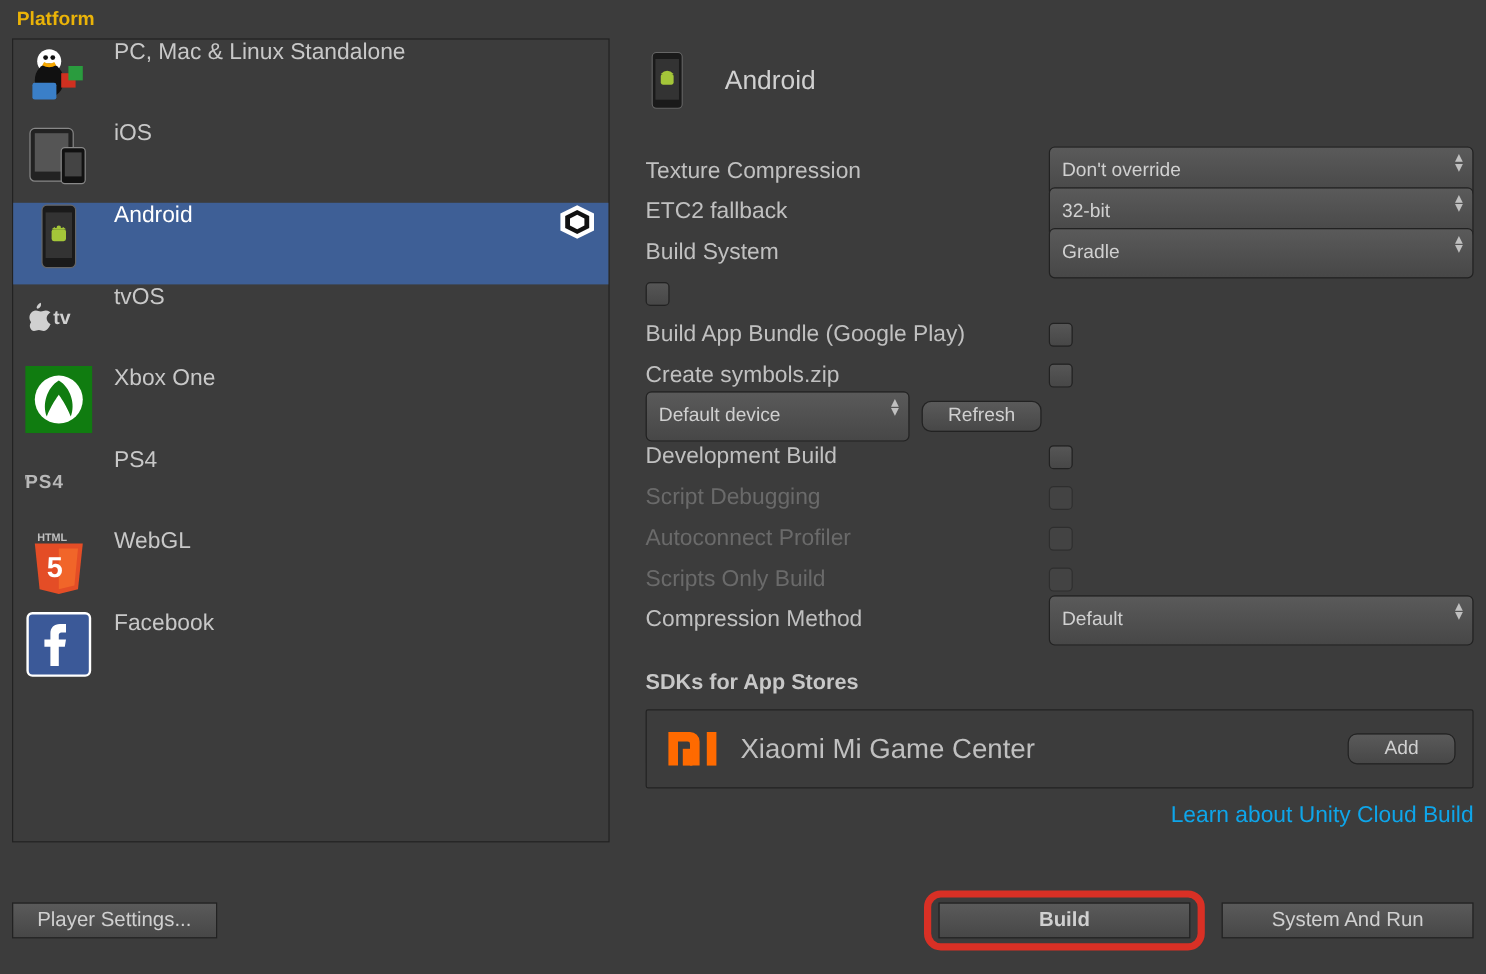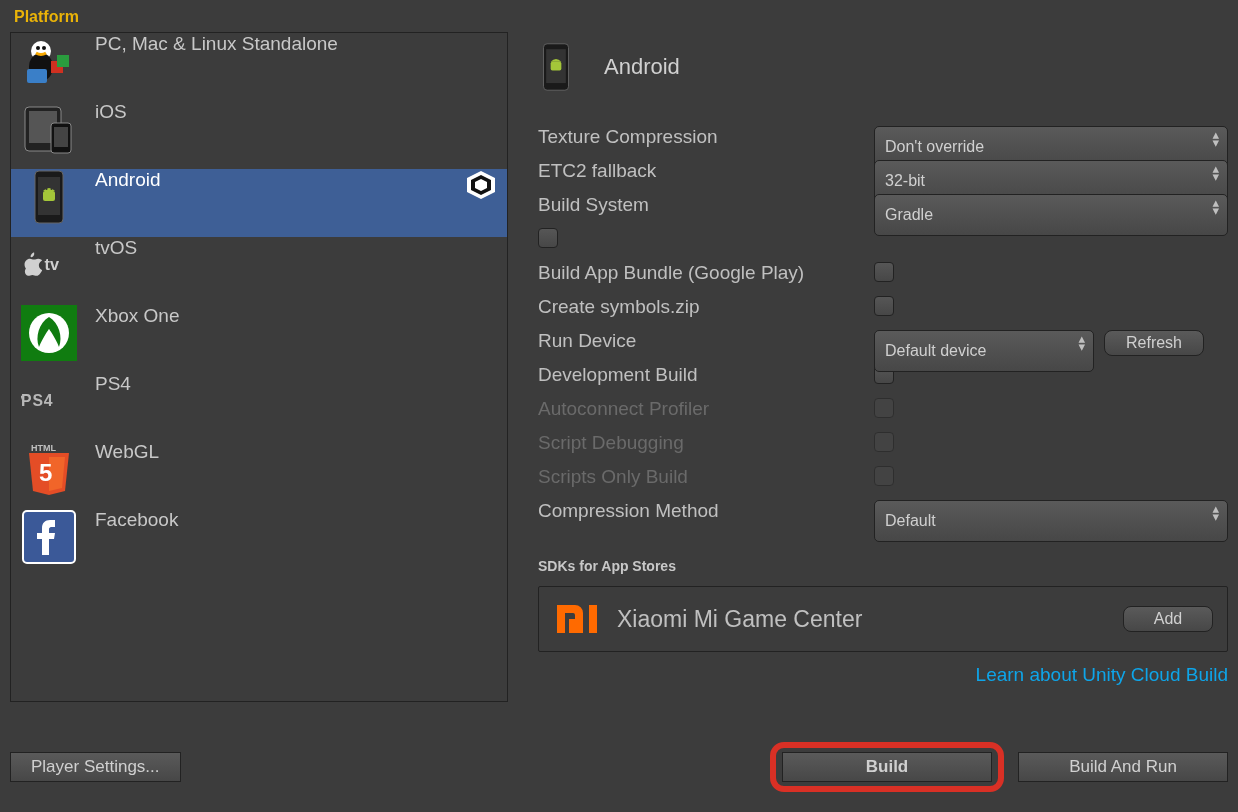--- a/index.html
+++ b/index.html
@@ -72,20 +72,21 @@
   .right-title {
     font-size: 22px;
     color: #d0d0d0;
   }
   .settings-rows {
     display: flex;
     flex-direction: column;
   }
   .setting-row {
     display: flex;
+    align-items: center;
     height: 34px;
   }
   .setting-label {
     width: 336px;
     font-size: 19px;
     color: #c0c0c0;
   }
   .setting-label.disabled { color: #6a6a6a; }
   .dropdown {
     flex: 1;
@@ -125,21 +126,21 @@
     color: #d0d0d0;
     font-size: 16px;
     display: inline-flex;
     align-items: center;
     justify-content: center;
     cursor: pointer;
   }
   .sdk-header {
     font-weight: bold;
     color: #c8c8c8;
-    font-size: 14px;
+    font-size: 18px;
     margin: 24px 0 12px;
   }
   .sdk-box {
     border: 1px solid #222;
     padding: 12px 14px;
     display: flex;
     align-items: center;
     gap: 16px;
     border-radius: 2px;
   }
@@ -352,41 +353,40 @@
         <div class="setting-label">Build App Bundle (Google Play)</div>
         <div class="checkbox"></div>
       </div>
 
       <div class="setting-row">
         <div class="setting-label">Create symbols.zip</div>
         <div class="checkbox"></div>
       </div>
 
       <div class="setting-row">
-        <div class="setting-label">Run Device</div>
         <div class="dropdown" style="flex:0 0 220px">
           <span>Default device</span>
           <span class="chev">▴<br>▾</span>
         </div>
         <div style="width:10px"></div>
         <div class="btn" style="min-width:100px">Refresh</div>
       </div>
 
       <div class="setting-row">
         <div class="setting-label">Development Build</div>
         <div class="checkbox"></div>
       </div>
 
       <div class="setting-row">
+        <div class="setting-label disabled">Script Debugging</div>
+        <div class="checkbox disabled"></div>
+      </div>
+
+      <div class="setting-row">
         <div class="setting-label disabled">Autoconnect Profiler</div>
-        <div class="checkbox disabled"></div>
-      </div>
-
-      <div class="setting-row">
-        <div class="setting-label disabled">Script Debugging</div>
         <div class="checkbox disabled"></div>
       </div>
 
       <div class="setting-row">
         <div class="setting-label disabled">Scripts Only Build</div>
         <div class="checkbox disabled"></div>
       </div>
 
       <div class="setting-row">
         <div class="setting-label">Compression Method</div>
@@ -418,14 +418,14 @@
   </div>
 </div>
 
 <div class="bottom-bar">
   <div class="bottom-btn" style="min-width:auto">Player Settings...</div>
   <div class="spacer"></div>
   <div class="highlight-wrap">
     <div class="bottom-btn">Build</div>
   </div>
   <div style="width:14px"></div>
-  <div class="bottom-btn">Build And Run</div>
+  <div class="bottom-btn">System And Run</div>
 </div>
 
 </body></html>

